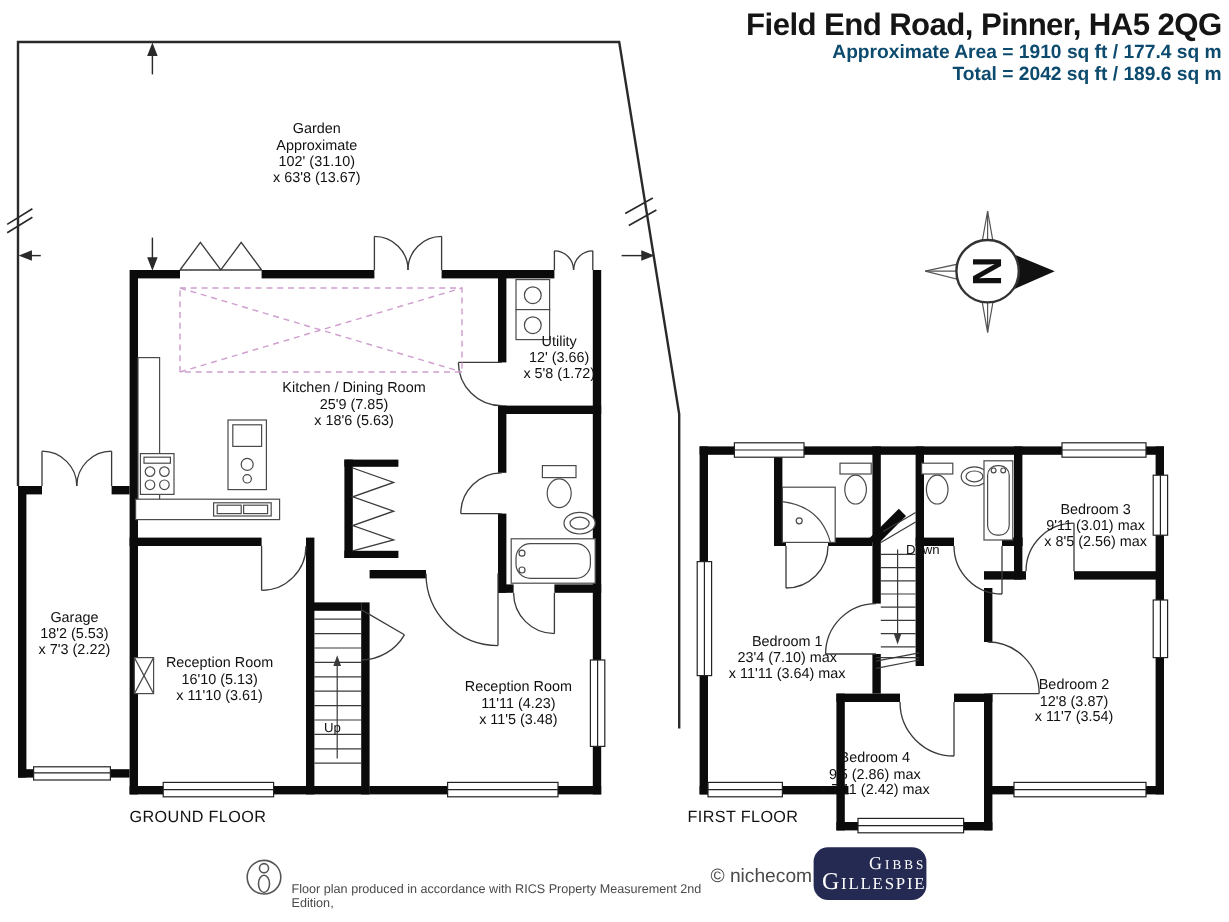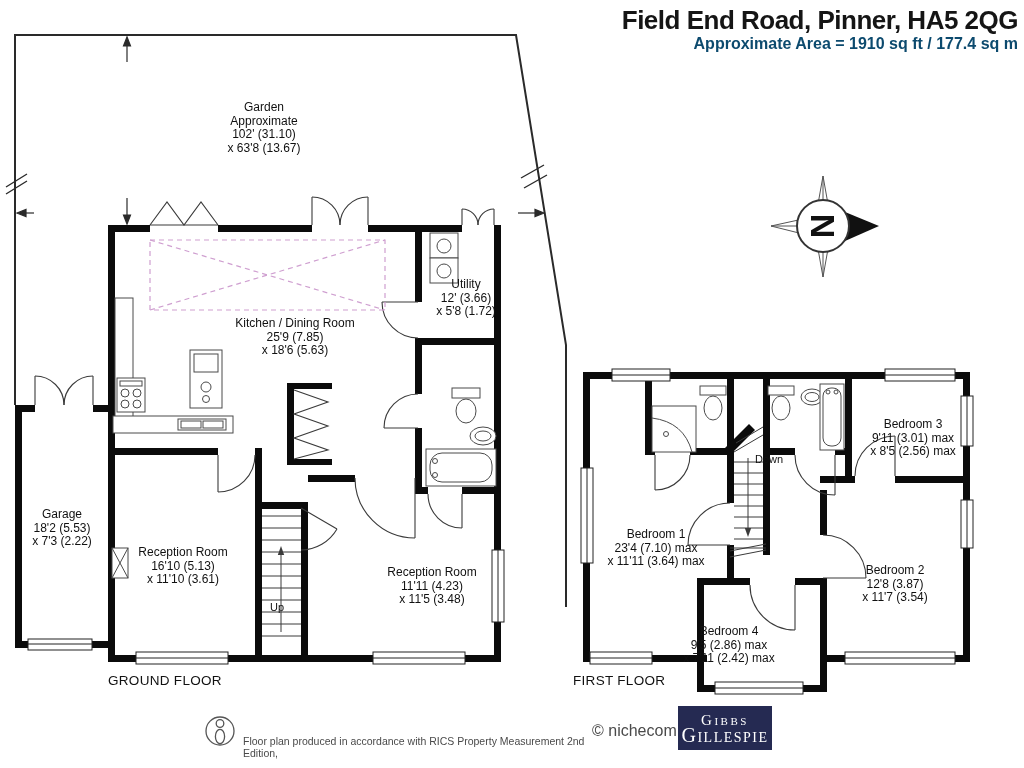--- a/index.html
+++ b/index.html
@@ -13,22 +13,22 @@
   .header .area-line{font-size:16px;font-weight:700;line-height:18.5px;color:#0c4a6e;}
   .header .note{font-size:11px;font-weight:600;margin-top:4px;color:#151515;}
   .room-label{position:absolute;transform:translateX(-50%);text-align:center;
     font-size:12px;line-height:13.5px;color:#111;white-space:nowrap;}
   .stair-label{position:absolute;transform:translateX(-50%);font-size:11px;color:#111;margin-top:20px;}
   .floor-label{position:absolute;font-size:13.5px;color:#111;letter-spacing:0.3px;}
   .disclaimer{position:absolute;left:243px;top:710px;width:360px;
     font-size:10.5px;line-height:12.3px;color:#4a4a4a;white-space:pre-wrap;}
   .copyright{position:absolute;left:592px;top:722px;font-size:16px;color:#4a4a4a;}
   .logo{position:absolute;left:678px;top:706px;width:94px;height:44px;background:#252a52;
-    color:#ffffff;text-align:center;font-family:"Liberation Serif", serif;
-    font-variant:small-caps;box-sizing:border-box;padding-top:7px;}
+    color:#ffffff;text-align:right;font-family:"Liberation Serif", serif;
+    font-variant:small-caps;box-sizing:border-box;padding-top:7px;border-radius:12px;}
   .logo .l1{font-size:15px;letter-spacing:2.5px;line-height:15px;}
   .logo .l2{font-size:20px;letter-spacing:1.5px;line-height:15px;}
 </style>
 </head>
 <body>
 
 <svg class="plan-svg" width="1024" height="768" viewBox="0 0 1024 768">
 
   <g stroke="#2a2a2a" stroke-width="2" fill="none">
     <path d="M15,405 L15,35 L516,35 L566,345 L566,607"></path>
@@ -289,20 +289,21 @@
   <g stroke="#555" stroke-width="1.3" fill="none">
     <circle cx="220" cy="731" r="14"></circle>
     <circle cx="220" cy="723.5" r="3.8"></circle>
     <ellipse cx="220" cy="736.5" rx="4.6" ry="7.2"></ellipse>
   </g>
 </svg>
 
 <div class="header">
   <div class="title">Field End Road, Pinner, HA5 2QG</div>
   <div class="area-line">Approximate Area = 1910 sq ft / 177.4 sq m</div>
+  <div class="area-line">Total = 2042 sq ft / 189.6 sq m</div>
 </div>
 
 <div class="room-label" style="left:264px;top:101px">
   <div>Garden</div>
   <div>Approximate</div>
   <div>102' (31.10)</div>
   <div>x 63'8 (13.67)</div>
 </div>
 <div class="room-label" style="left:295px;top:317px">
   <div>Kitchen / Dining Room</div>

